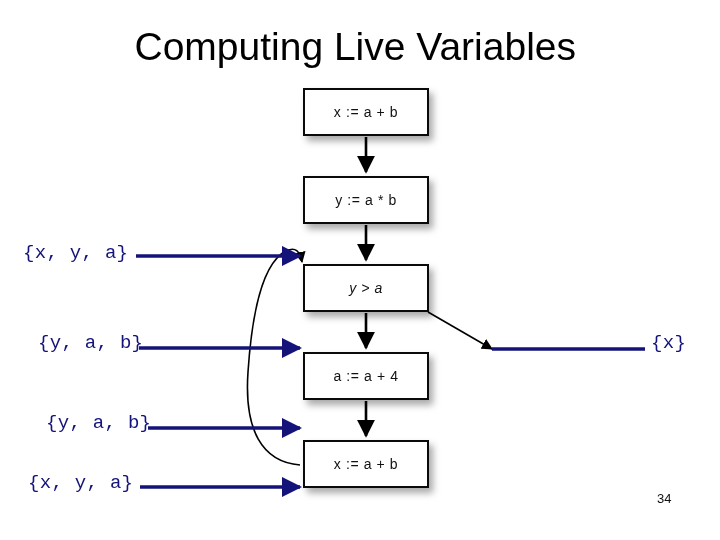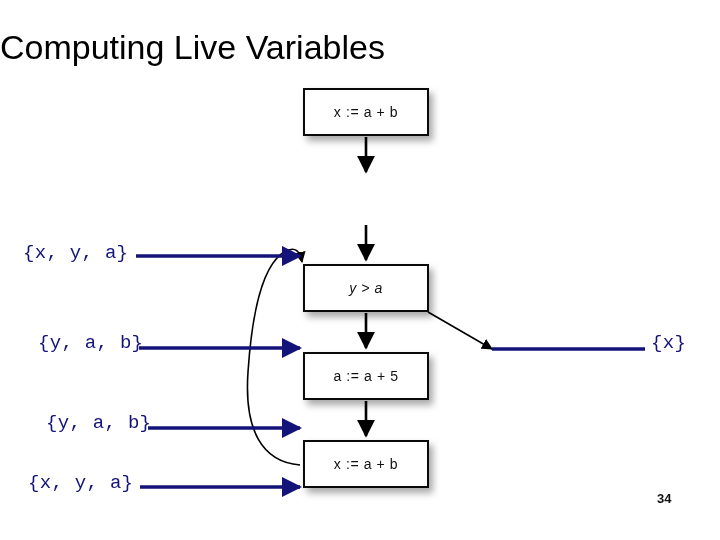--- a/index.html
+++ b/index.html
@@ -23,22 +23,22 @@
     height: 540px;
     background: #ffffff;
   }
 
   
   #slide-title {
     position: absolute;
     left: 0;
     top: 27px;
     width: 576px;
-    text-align: left;
-    font-size: 34px;
+    text-align: right;
+    font-size: 39px;
     font-weight: 400;
     color: #000000;
     letter-spacing: 0px;
     line-height: 40px;
     white-space: nowrap;
   }
 
   
   .cfg-box {
     position: absolute;
@@ -92,21 +92,20 @@
   #lv-4 { left: 651px; top: 332px; }
 
   
   #page-number {
     position: absolute;
     left: 657px;
     top: 491px;
     font-size: 13px;
     color: #111111;
     font-family: "Liberation Sans", sans-serif;
-    font-weight: bold;
   }
 </style>
 </head>
 <body>
 
 <div id="slide">
 
   <div id="slide-title">Computing Live Variables</div>
 
   <svg id="edges" viewBox="0 0 720 540" xmlns="http://www.w3.org/2000/svg">
@@ -156,27 +155,30 @@
     </g>
     <g>
       <line x1="645" y1="349" x2="492" y2="349" stroke="#13137a" stroke-width="3.4"></line>
     </g>
   </svg>
 
   <div class="cfg-box" id="box-0">
     <span class="cfg-label">x := a + b</span>
   </div>
 
+  <div class="cfg-box" id="box-1">
+    <span class="cfg-label">y := a * b</span>
+  </div>
 
   <div class="cfg-box" id="box-2">
     <span class="cfg-label">y &gt; a</span>
   </div>
 
   <div class="cfg-box" id="box-3">
-    <span class="cfg-label">a := a + 5</span>
+    <span class="cfg-label">a := a + 4</span>
   </div>
 
   <div class="cfg-box" id="box-4">
     <span class="cfg-label">x := a + b</span>
   </div>
 
   <div class="lv-label" id="lv-0">{x, y, a}</div>
   <div class="lv-label" id="lv-1">{y, a, b}</div>
   <div class="lv-label" id="lv-2">{y, a, b}</div>
   <div class="lv-label" id="lv-3">{x, y, a}</div>

